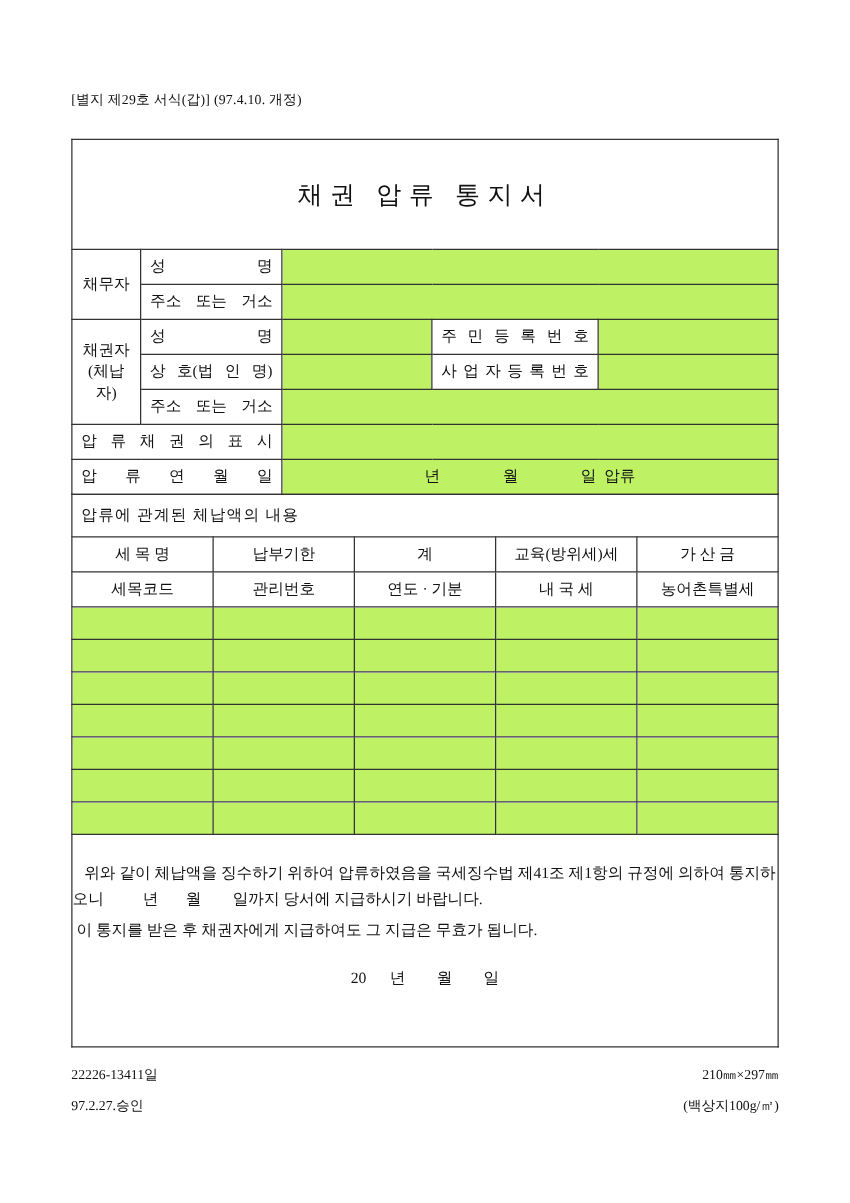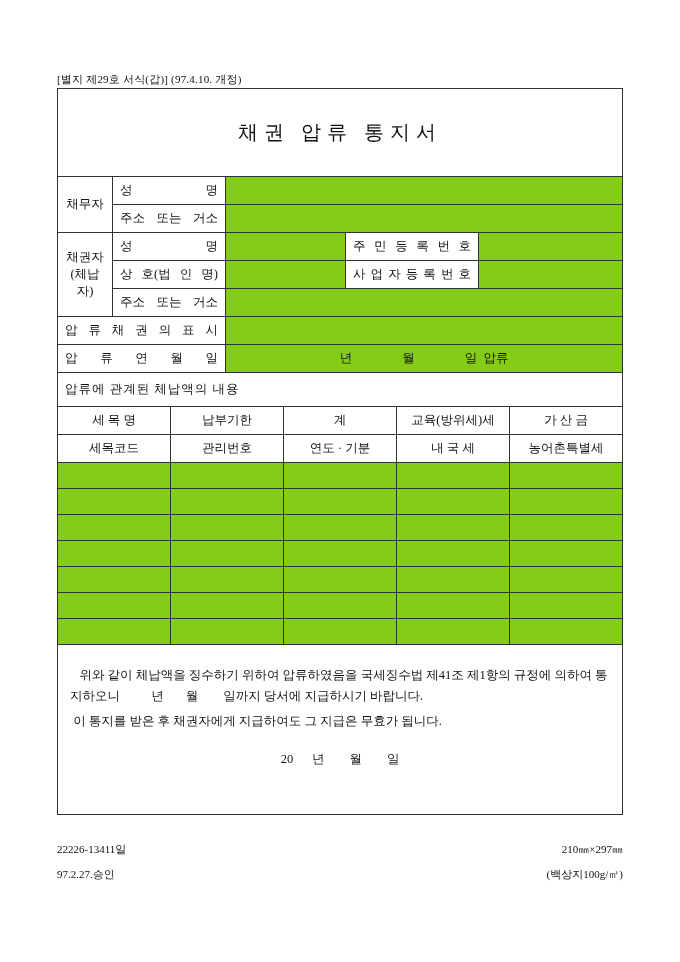--- a/index.html
+++ b/index.html
@@ -6,21 +6,21 @@
   html, body { margin: 0; padding: 0; }
   body {
     width: 680px; height: 962px;
     background: #ffffff;
     color: #111;
     font-family: "Liberation Serif", "DejaVu Serif", serif;
     font-size: 13px;
   }
   .sheet { width: 566px; margin: 0 auto; padding-top: 72px; }
 
-  .top-label { font-size: 11px; margin-bottom: 1px; letter-spacing: 0.2px; }
+  .top-label { font-size: 11px; margin-bottom: 24px; letter-spacing: 0.2px; }
 
   
   .form-title {
     border: 1px solid #333; border-bottom: none;
     height: 88px;
     display: flex; align-items: center; justify-content: center;
     font-size: 20px; font-weight: normal; letter-spacing: 6px;
   }
   table.grid {
     width: 100%; border-collapse: collapse; table-layout: fixed;
@@ -38,26 +38,26 @@
 
   tr.r28 { height: 28px; }
   tr.r34 { height: 34px; }
   tr.r26 { height: 26px; }
 
   .cl { text-align: center; }
   .jl { text-align: justify; text-align-last: justify; }
   .th { text-align: center; }
   .caption { text-align: left; letter-spacing: 1px; }
   .date-val { text-align: center; white-space: pre; }
-  td.val { background: #84cc16; }
+  td.val { background: #bef264; }
 
   .notes {
     border: 1px solid #333; border-top: none;
     height: 170px;
-    padding: 20px 12px 0;
+    padding: 20px 0 0;
     font-size: 12.5px;
   }
   .para {
     margin: 0 0 3px;
     line-height: 1.7;
     white-space: pre-wrap;
     word-break: break-all;
   }
   .date-line {
     text-align: center; white-space: pre;
@@ -65,21 +65,21 @@
   }
   .signer-line {
     display: flex; justify-content: center; align-items: center;
     gap: 55px; margin-top: 18px; line-height: 21px;
     letter-spacing: 2px;
   }
   .seal { font-size: 15px; letter-spacing: 0; }
 
   .footer {
     display: flex; justify-content: space-between;
-    margin-top: 22px; font-size: 11px; line-height: 2.3;
+    margin-top: 10px; font-size: 11px; line-height: 2.3;
   }
   .footer .fr { text-align: right; }
 </style>
 </head>
 <body>
 
 <div class="sheet">
 
   <div class="top-label">[별지 제29호 서식(갑)] (97.4.10. 개정)</div>
 

